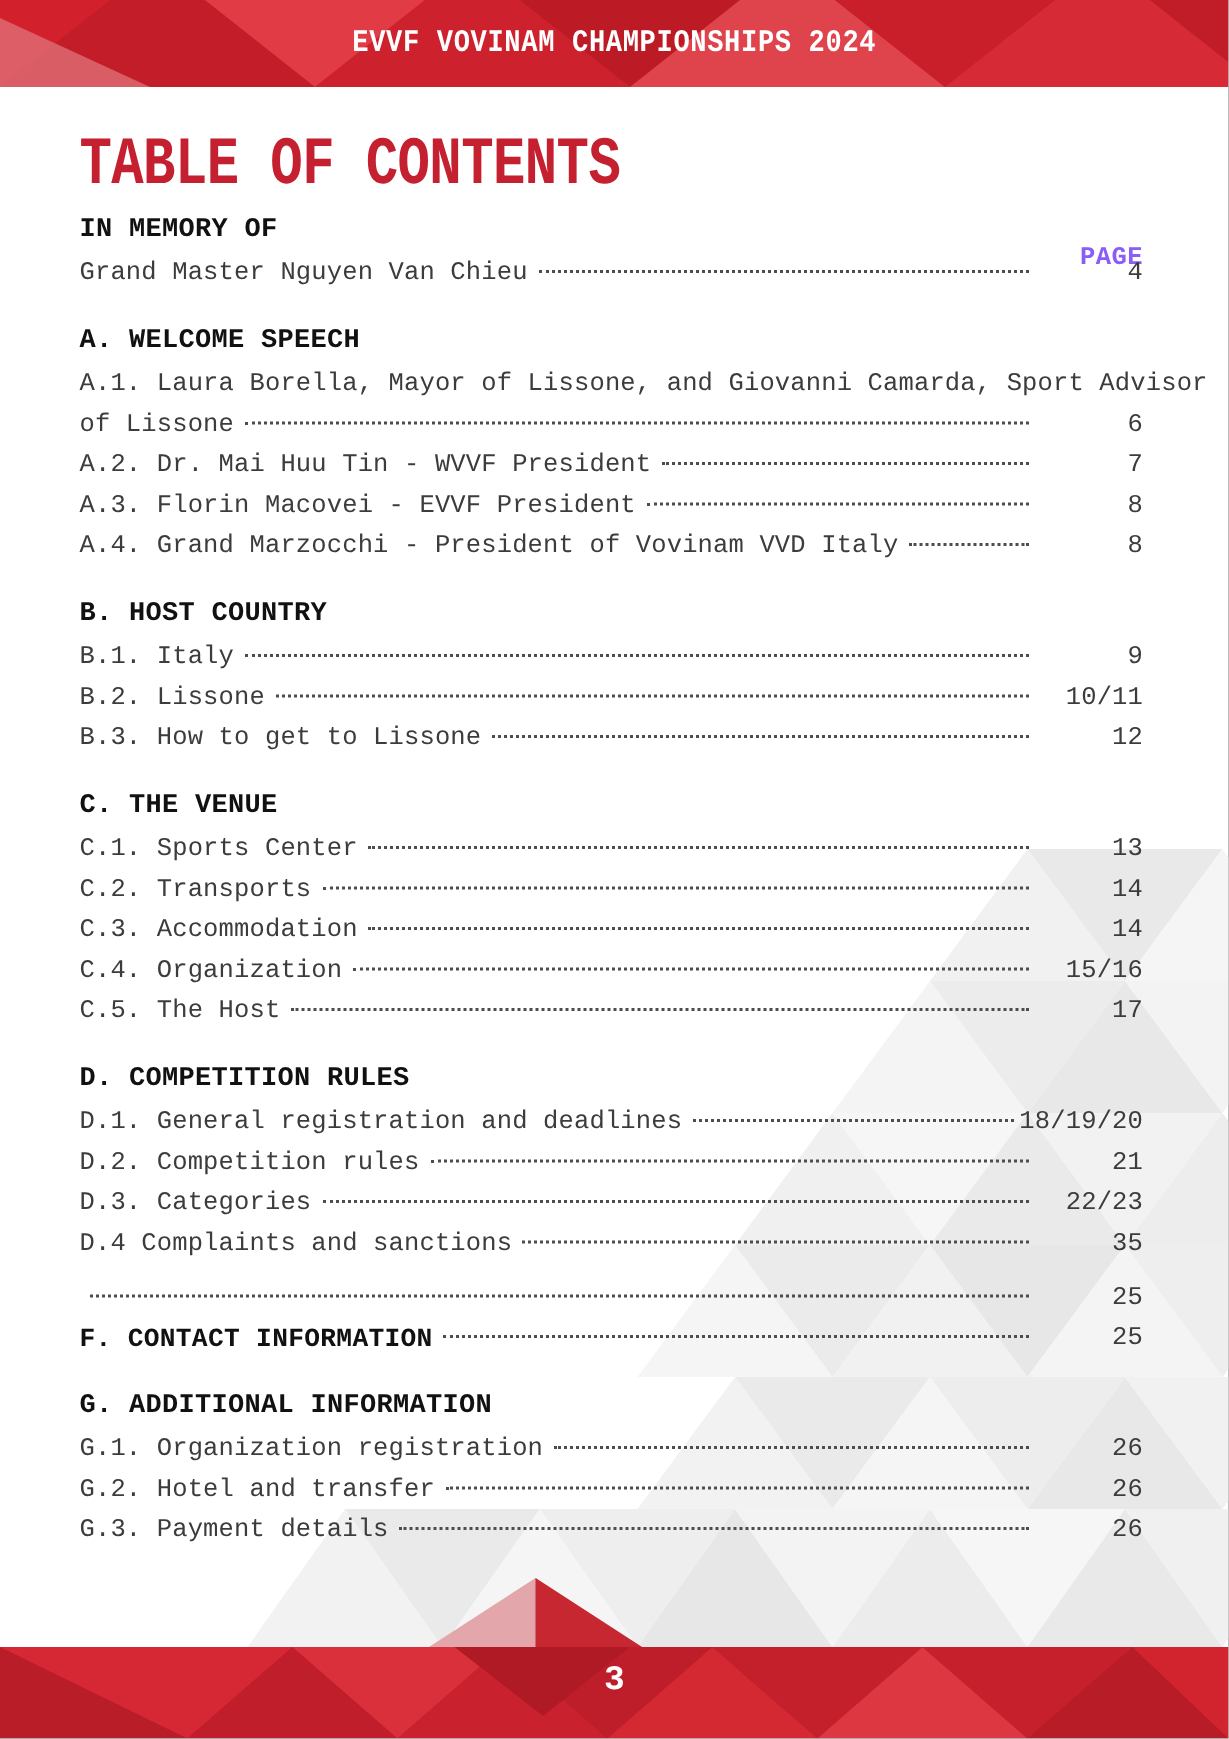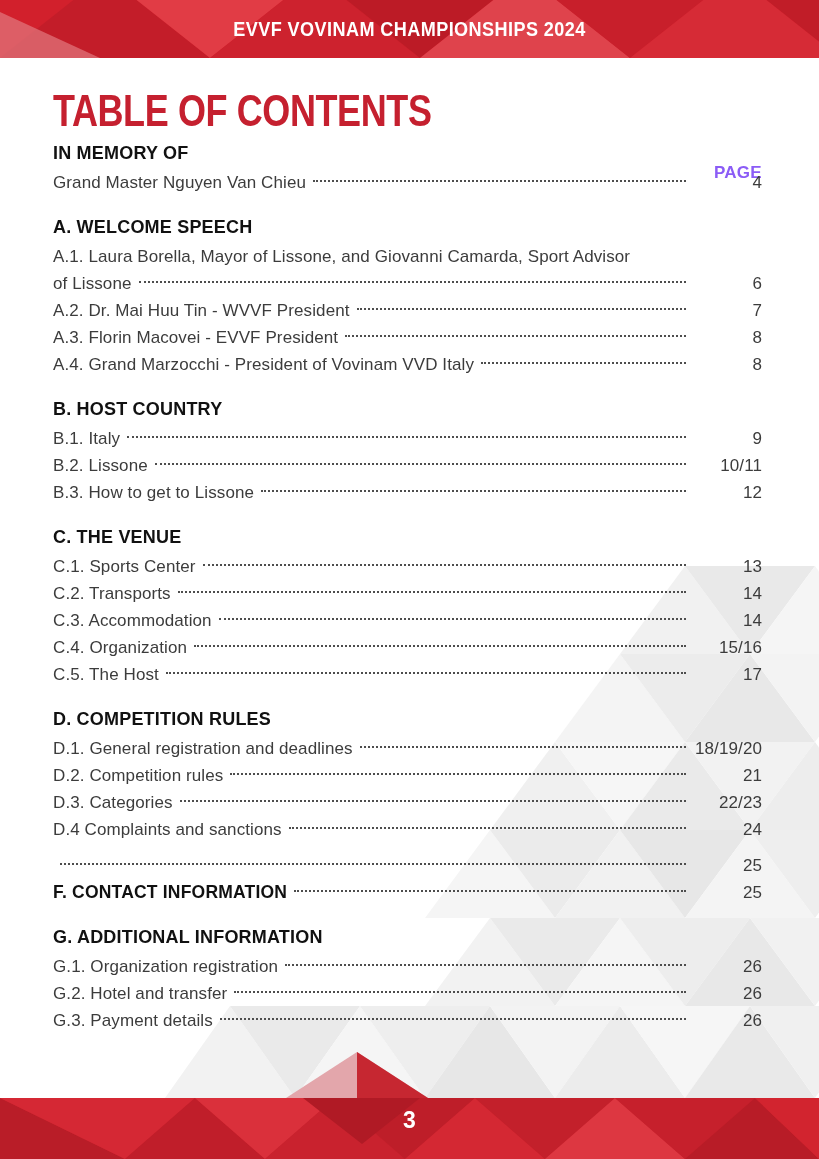--- a/index.html
+++ b/index.html
@@ -2,21 +2,21 @@
 <html><head>
 <meta charset="utf-8">
 <style>
   html,body{margin:0;padding:0;background:#888;}
   .page{
     position:relative;
     width:819px;height:1159px;
     margin:0 auto;
     background:#ffffff;
     overflow:hidden;
-    font-family:Liberation Sans, sans-serif;
+    font-family:Liberation Mono, monospace;
   }
   
   .banner-top{position:absolute;top:0;left:0;width:819px;height:58px;z-index:3;}
   .banner-top svg,.banner-bottom svg{position:absolute;top:0;left:0;width:100%;height:100%;}
   .banner-title{
     position:absolute;top:0;left:0;width:100%;height:58px;
     display:flex;align-items:center;justify-content:center;
     color:#fff;font-weight:700;font-size:21px;letter-spacing:.5px;
     transform:scaleX(.86);transform-origin:center;
     white-space:nowrap;
@@ -214,21 +214,21 @@
         <span class="num">21</span>
       </div>
       <div class="row">
         <span class="lbl">D.3. Categories</span>
         <span class="dots"></span>
         <span class="num">22/23</span>
       </div>
       <div class="row">
         <span class="lbl">D.4  Complaints and sanctions</span>
         <span class="dots"></span>
-        <span class="num">24</span>
+        <span class="num">35</span>
       </div>
 
       <div class="ef-group">
         <div class="row">
           <span class="dots"></span>
           <span class="num">25</span>
         </div>
         <div class="row">
           <span class="lbl bold">F. CONTACT INFORMATION</span>
           <span class="dots"></span>

